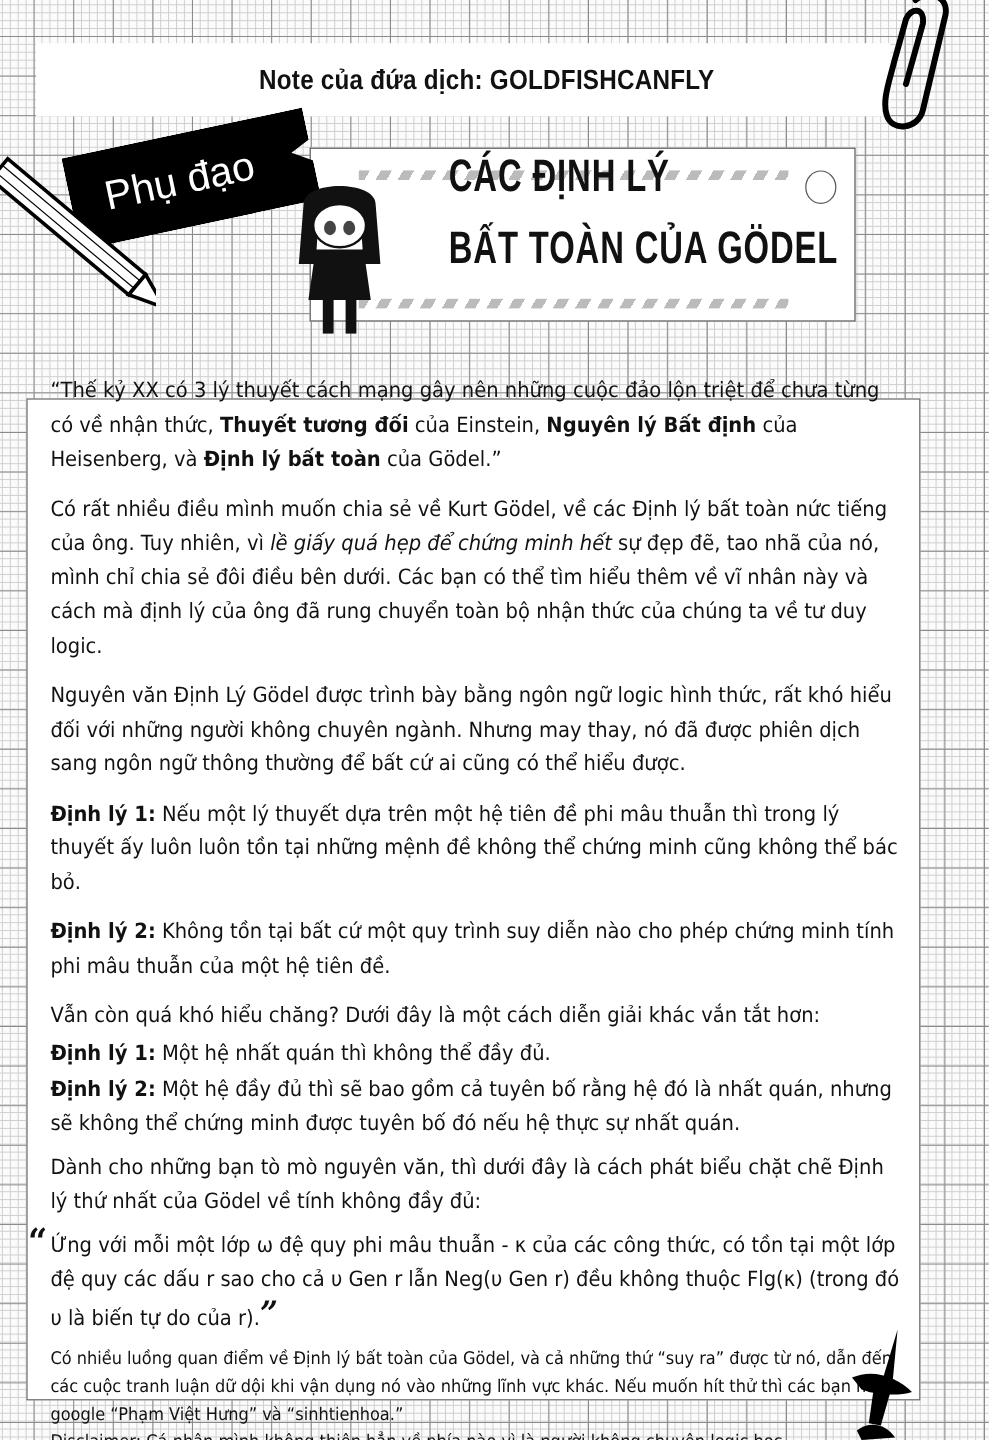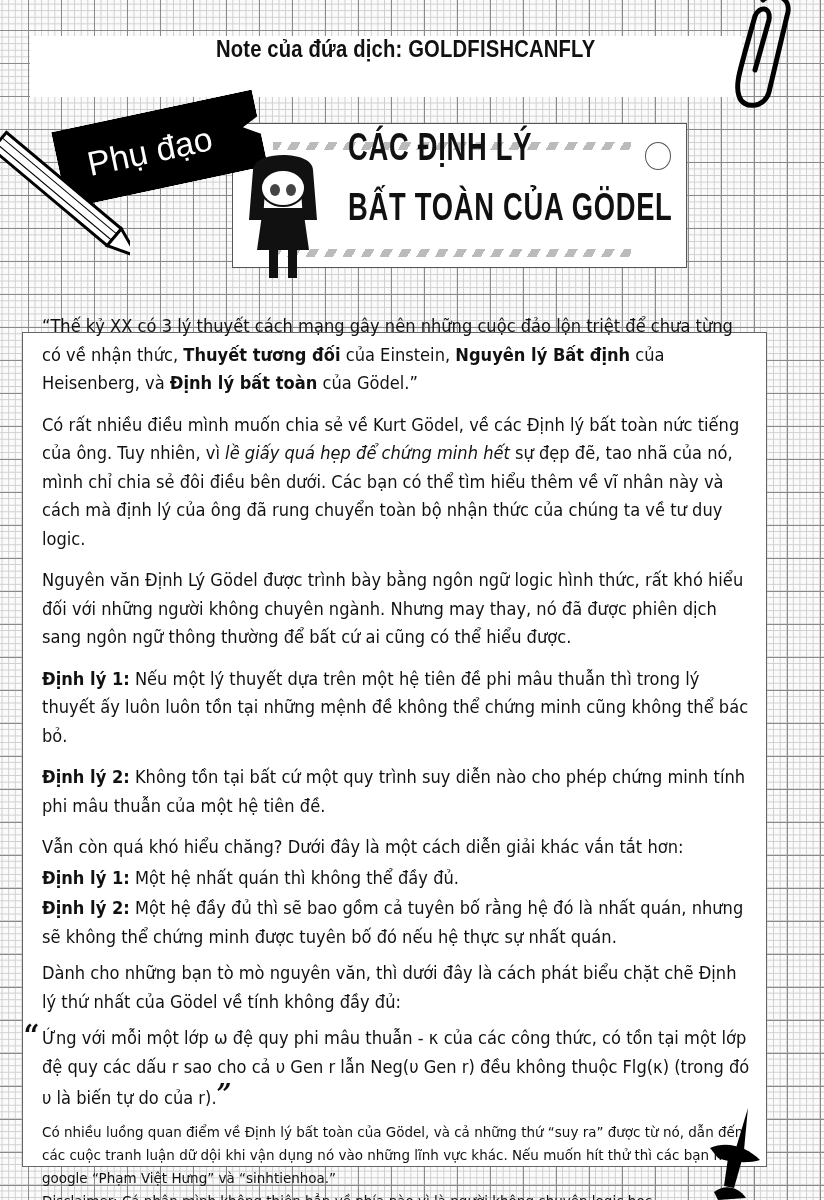--- a/index.html
+++ b/index.html
@@ -7,25 +7,25 @@
     background-color:#fbfbfb;
     background-image:
       linear-gradient(#8a8a8a 1px, transparent 1px),
       linear-gradient(90deg,#8a8a8a 1px, transparent 1px),
       linear-gradient(#cfcfcf 1px, transparent 1px),
       linear-gradient(90deg,#cfcfcf 1px, transparent 1px);
     background-size:33px 33px,33px 33px,6.6px 6.6px,6.6px 6.6px;
     background-position:-5px -3px,-5px -3px,-5px -3px,-5px -3px;
     font-family:"DejaVu Sans",sans-serif;color:#111;}
   .strip{position:absolute;left:30px;top:36px;width:712px;height:61px;background:#fff;
-    display:flex;justify-content:center;}
+    display:flex;align-items:center;justify-content:center;}
   .strip span{font-family:"Liberation Sans",sans-serif;font-weight:bold;font-size:23px;
     letter-spacing:0.2px;transform:scaleX(0.88);display:inline-block;margin-left:40px;}
   .paperclip{position:absolute;left:725px;top:-8px;}
-  .card{position:absolute;left:232px;top:123px;width:453px;height:143px;background:#fff;border:1px solid #555;}
+  .card{position:absolute;left:258px;top:123px;width:453px;height:143px;background:#fff;border:1px solid #555;}
   .card .hatch{position:absolute;left:40px;right:55px;height:8px;
     background:repeating-linear-gradient(120deg,#bbb 0 8px,transparent 8px 16px);}
   .card .hatch.top{top:18px}.card .hatch.bot{bottom:10px}
   .card .hole{position:absolute;right:15px;top:18px;width:24px;height:26px;border:1px solid #555;border-radius:50%;}
   .card .t1,.card .t2{position:absolute;left:115px;font-family:"Liberation Sans",sans-serif;font-weight:bold;
     font-size:38px;transform:scaleX(0.72);transform-origin:left;white-space:nowrap;letter-spacing:1px;}
   .card .t1{top:2px;}.card .t2{top:62px;}
   .tag{position:absolute;left:57px;top:110px;width:205px;height:78px;background:#000;color:#fff;
     transform:rotate(-12deg);display:flex;align-items:center;justify-content:center;
     clip-path:polygon(0 0,100% 0,100% 35%,92% 45%,100% 58%,100% 100%,0 100%);}

